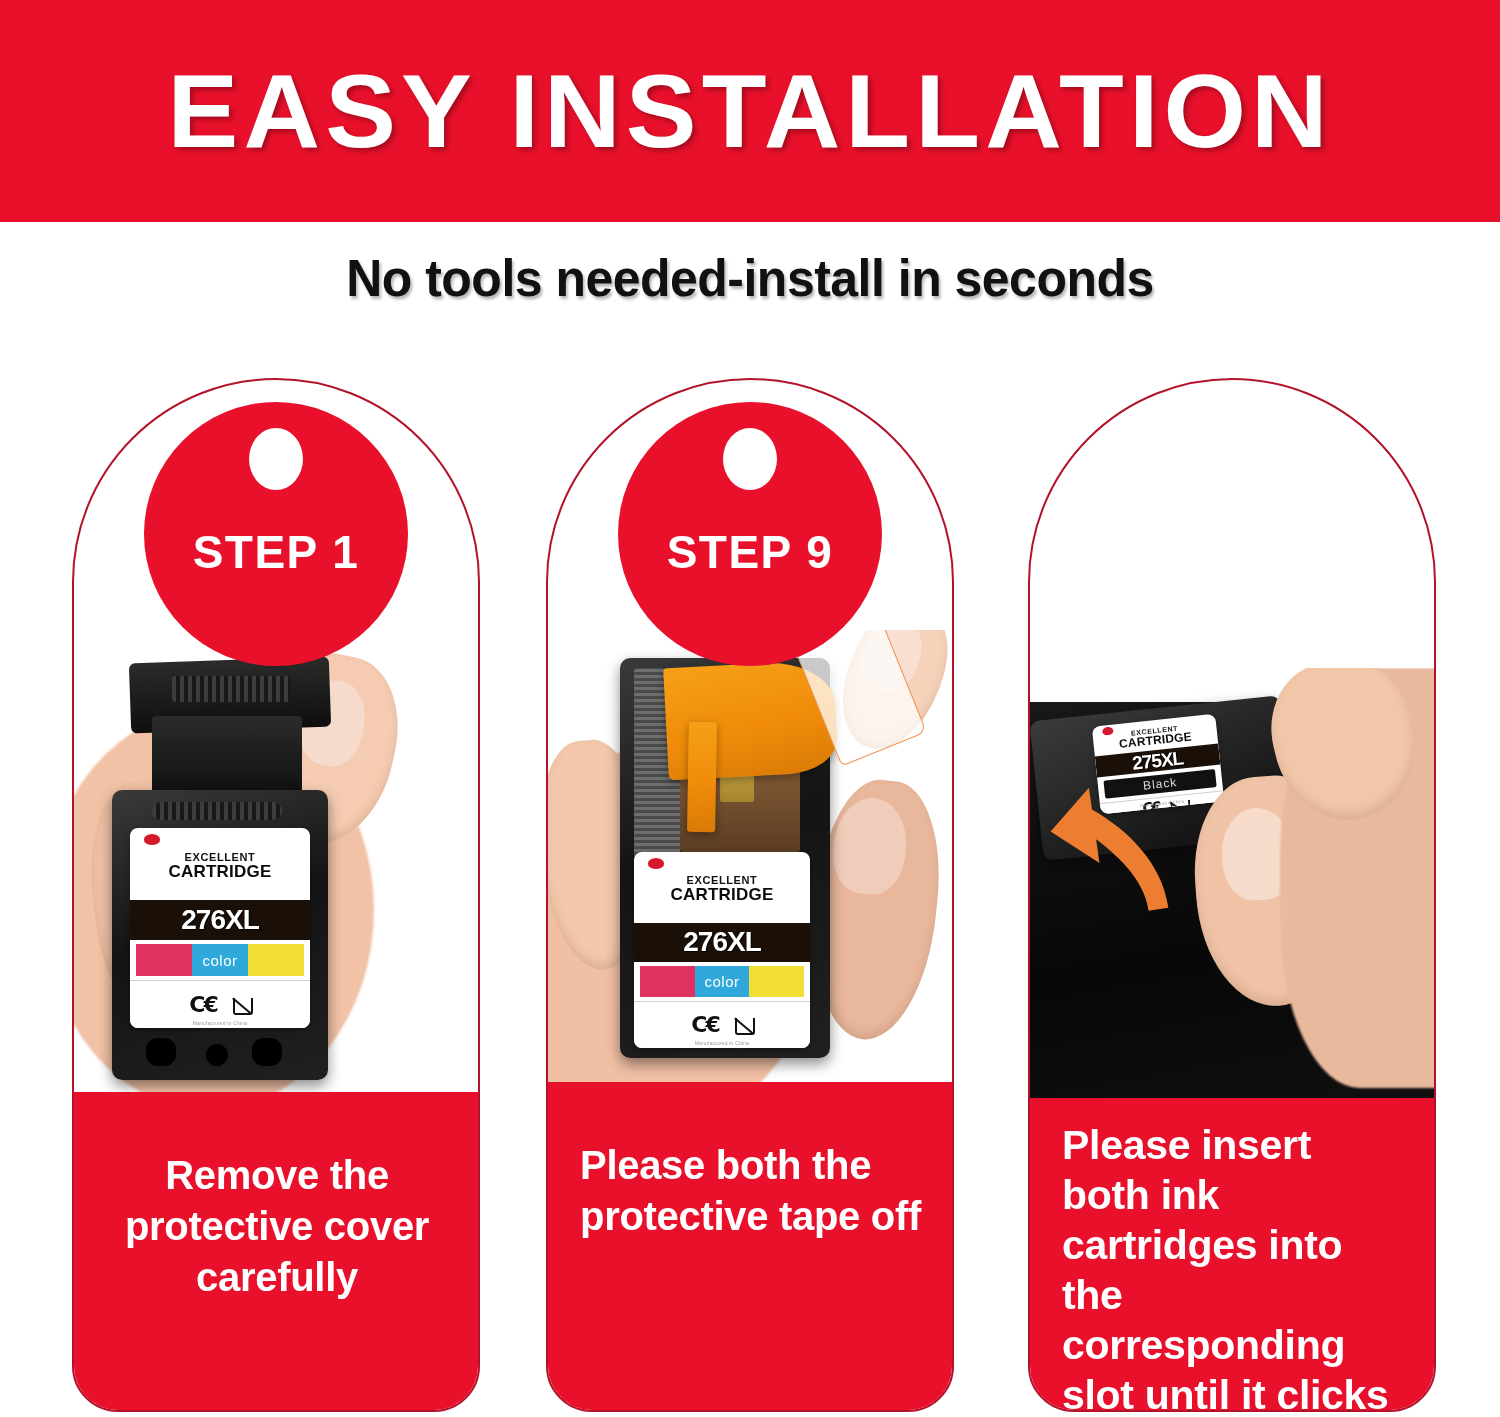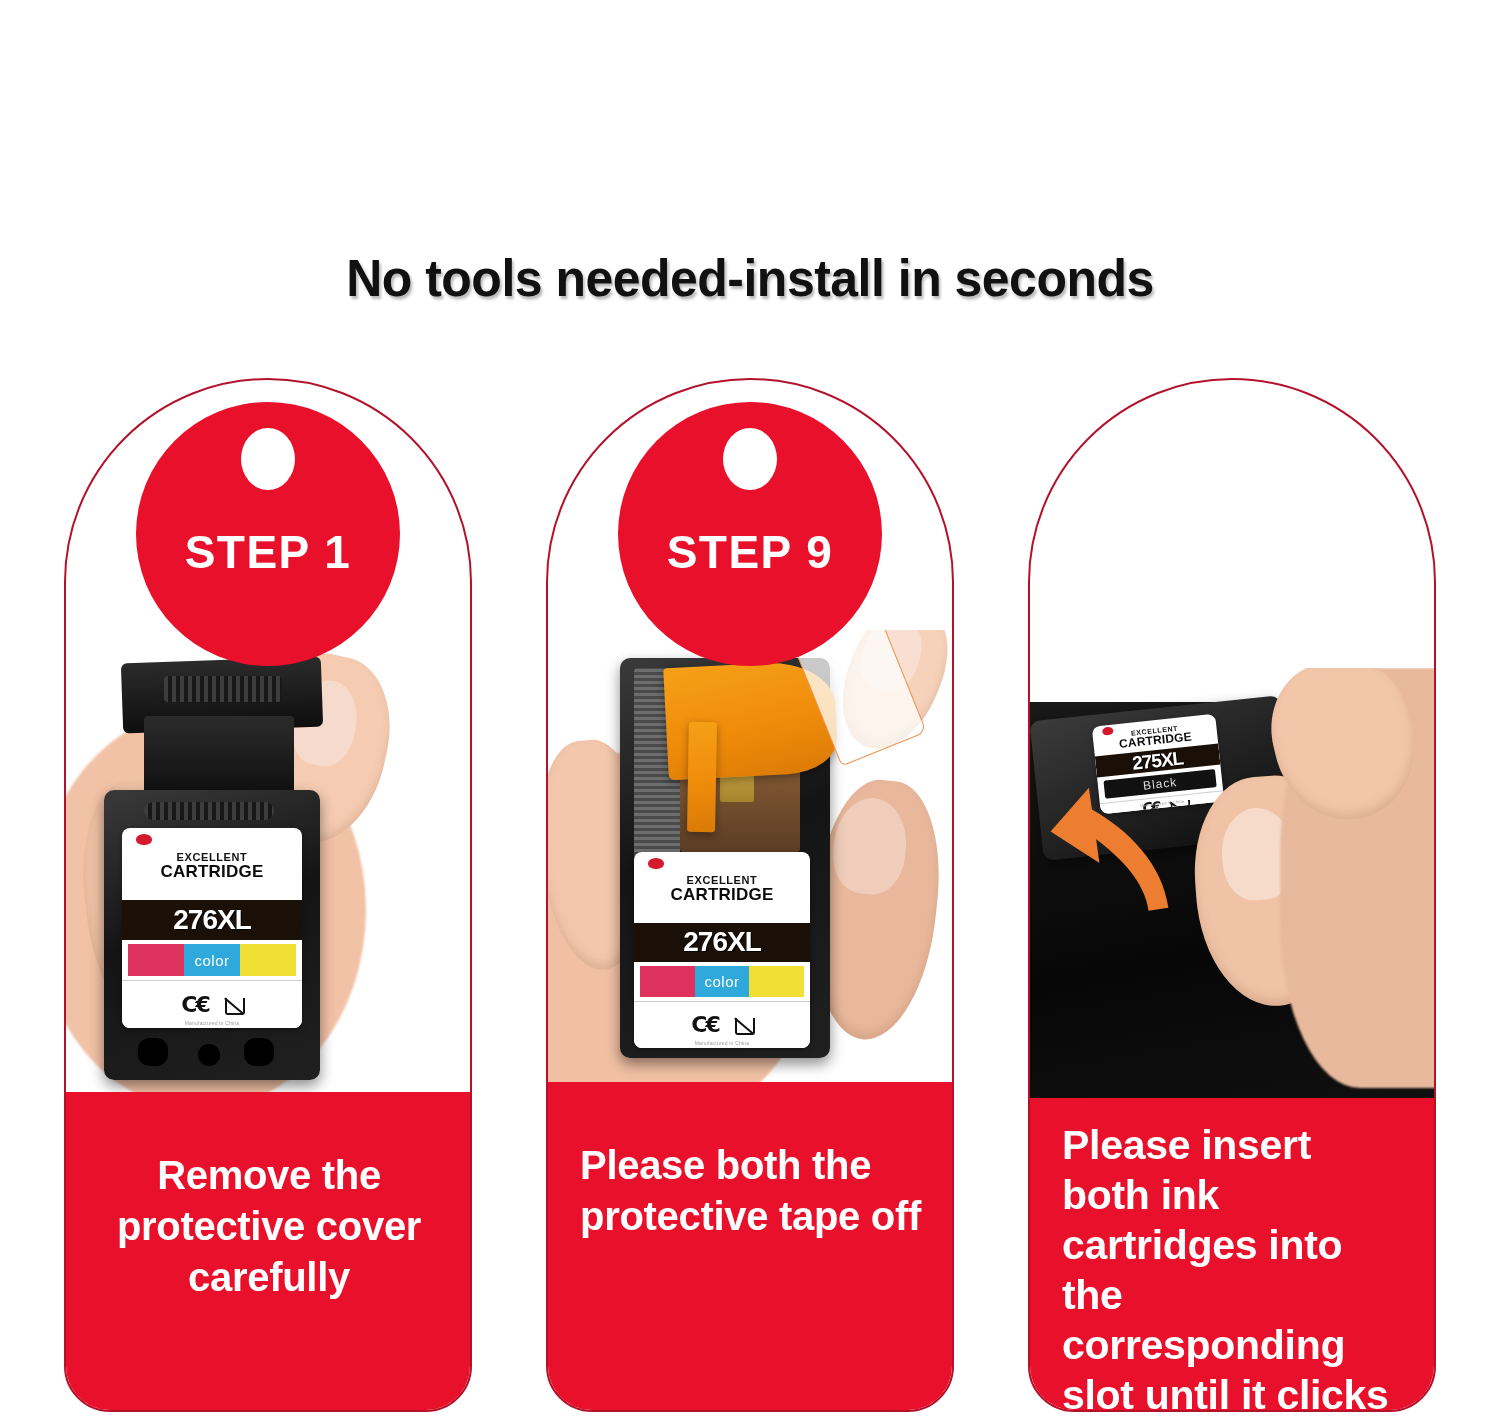--- a/index.html
+++ b/index.html
@@ -46,21 +46,21 @@
   .card {
     position: absolute;
     top: 378px;
     width: 408px;
     height: 1034px;
     border: 2px solid #B3122A;
     border-radius: 204px 204px 46px 46px;
     background: #ffffff;
     overflow: hidden;
   }
-  .card.c1 { left: 64px; }
+  .card.c1 { left: 72px; }
   .card.c2 { left: 546px; }
   .card.c3 { left: 1028px; }
 
   
   .badge {
     position: absolute;
     left: 50%; top: 22px;
     transform: translateX(-50%);
     width: 264px; height: 264px;
     border-radius: 50%;
@@ -275,20 +275,23 @@
   .dark-bg {
     position: absolute;
     background: linear-gradient(170deg,#191919 0%,#070707 60%,#101010 100%);
   }
 </style>
 </head>
 <body>
 
 <div class="page">
 
+  <div class="banner">
+    <div class="banner-title">EASY INSTALLATION</div>
+  </div>
   <div class="subtitle">No tools needed-install in seconds</div>
 
   <div class="cards">
 
     <div class="card c1">
       <div class="badge">
         <div class="badge-hole"></div>
         <div class="badge-label">STEP 1</div>
       </div>
 

